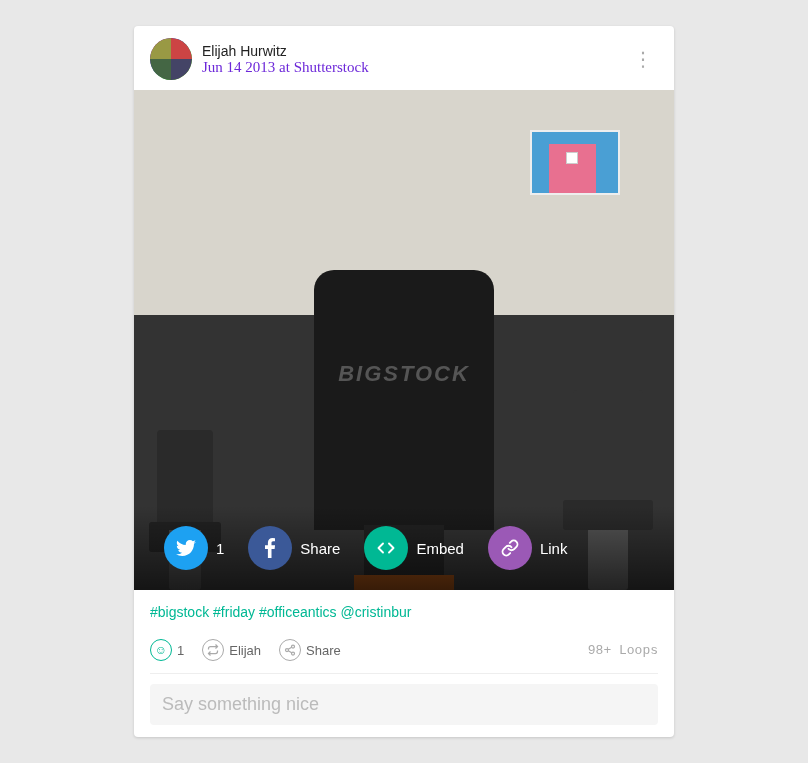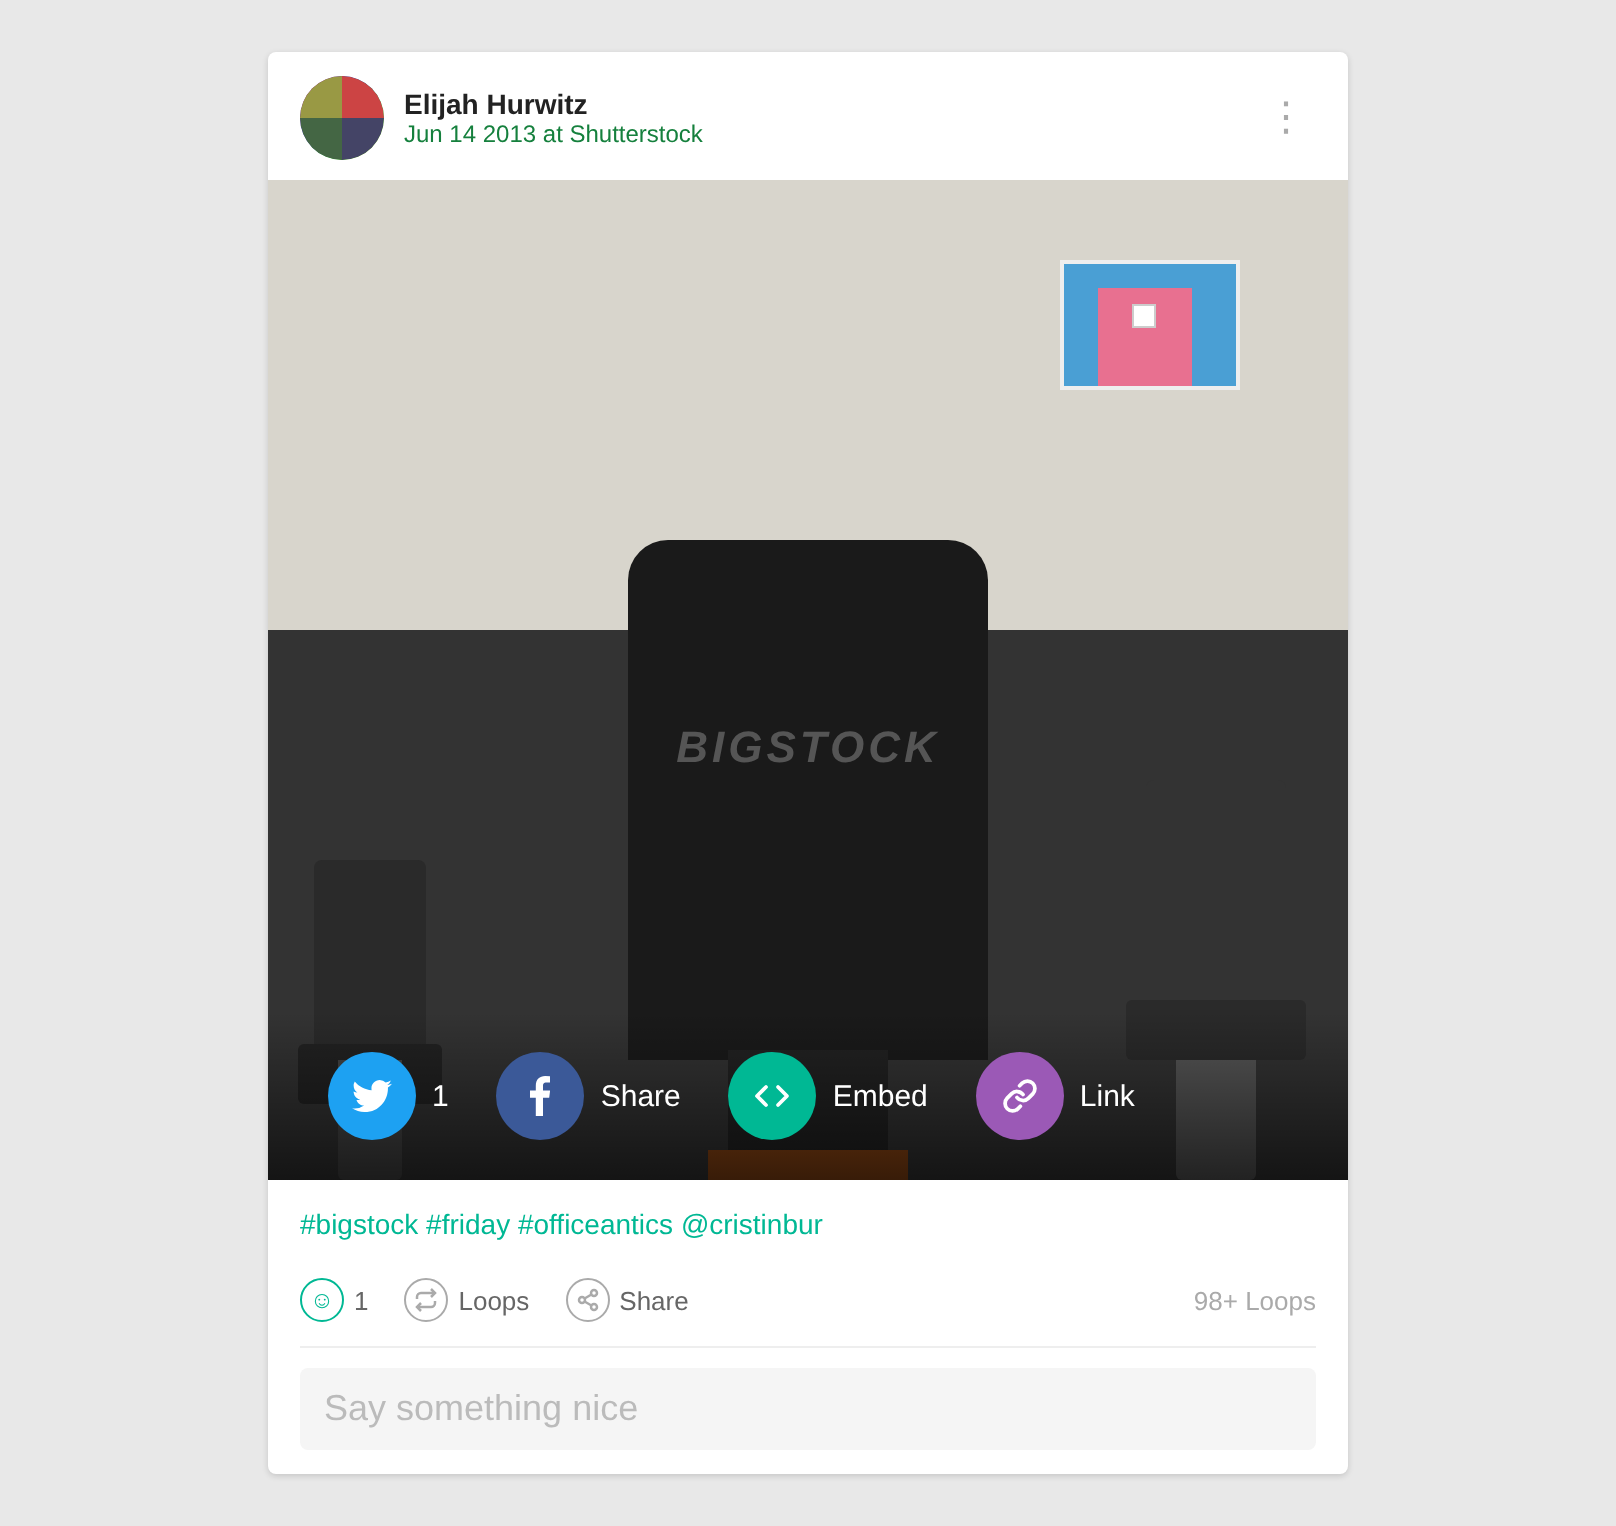--- a/index.html
+++ b/index.html
@@ -43,27 +43,28 @@
       font-weight: bold;
       flex-shrink: 0;
     }
     .avatar-inner {
       width: 100%;
       height: 100%;
       background: conic-gradient(#c44 0deg 90deg, #446 90deg 180deg, #464 180deg 270deg, #994 270deg 360deg);
       border-radius: 50%;
     }
     .user-info .username {
-      font-weight: 700;
+      font-weight: 400;
       font-size: 14px;
       color: #222;
     }
     .user-info .timestamp {
-      font-size: 12px;
-      color: #15803d;
+      font-size: 15px;
+      color: #6d28d9;
+      font-family: Liberation Serif, serif;
     }
     .more-menu {
       color: #aaa;
       font-size: 20px;
       cursor: pointer;
       letter-spacing: 1px;
       line-height: 1;
       padding: 4px;
     }
     .media-container {
@@ -323,20 +324,21 @@
       border-color: #aaa;
       color: #aaa;
     }
     .action-icon.share-icon {
       border-color: #aaa;
       color: #aaa;
     }
     .loops-count {
       color: #aaa;
       font-size: 13px;
+      font-family: Liberation Mono, monospace;
     }
     .comment-box {
       margin: 10px 0 4px 0;
       padding: 10px 12px;
       border-radius: 4px;
       background: #f5f5f5;
       color: #bbb;
       font-size: 18px;
     }
   </style>
@@ -458,21 +460,21 @@
 
         <div class="action-item">
           <div class="action-icon revine-icon">
             <svg width="12" height="12" viewBox="0 0 24 24" fill="none" stroke="#aaa" stroke-width="2.5">
               <polyline points="17 1 21 5 17 9"></polyline>
               <path d="M3 11V9a4 4 0 014-4h14"></path>
               <polyline points="7 23 3 19 7 15"></polyline>
               <path d="M21 13v2a4 4 0 01-4 4H3"></path>
             </svg>
           </div>
-          <span>Loops</span>
+          <span>Elijah</span>
         </div>
 
         <div class="action-item">
           <div class="action-icon share-icon">
             <svg width="12" height="12" viewBox="0 0 24 24" fill="none" stroke="#aaa" stroke-width="2.5">
               <circle cx="18" cy="5" r="3"></circle>
               <circle cx="6" cy="12" r="3"></circle>
               <circle cx="18" cy="19" r="3"></circle>
               <line x1="8.59" y1="13.51" x2="15.42" y2="17.49"></line>
               <line x1="15.41" y1="6.51" x2="8.59" y2="10.49"></line>

